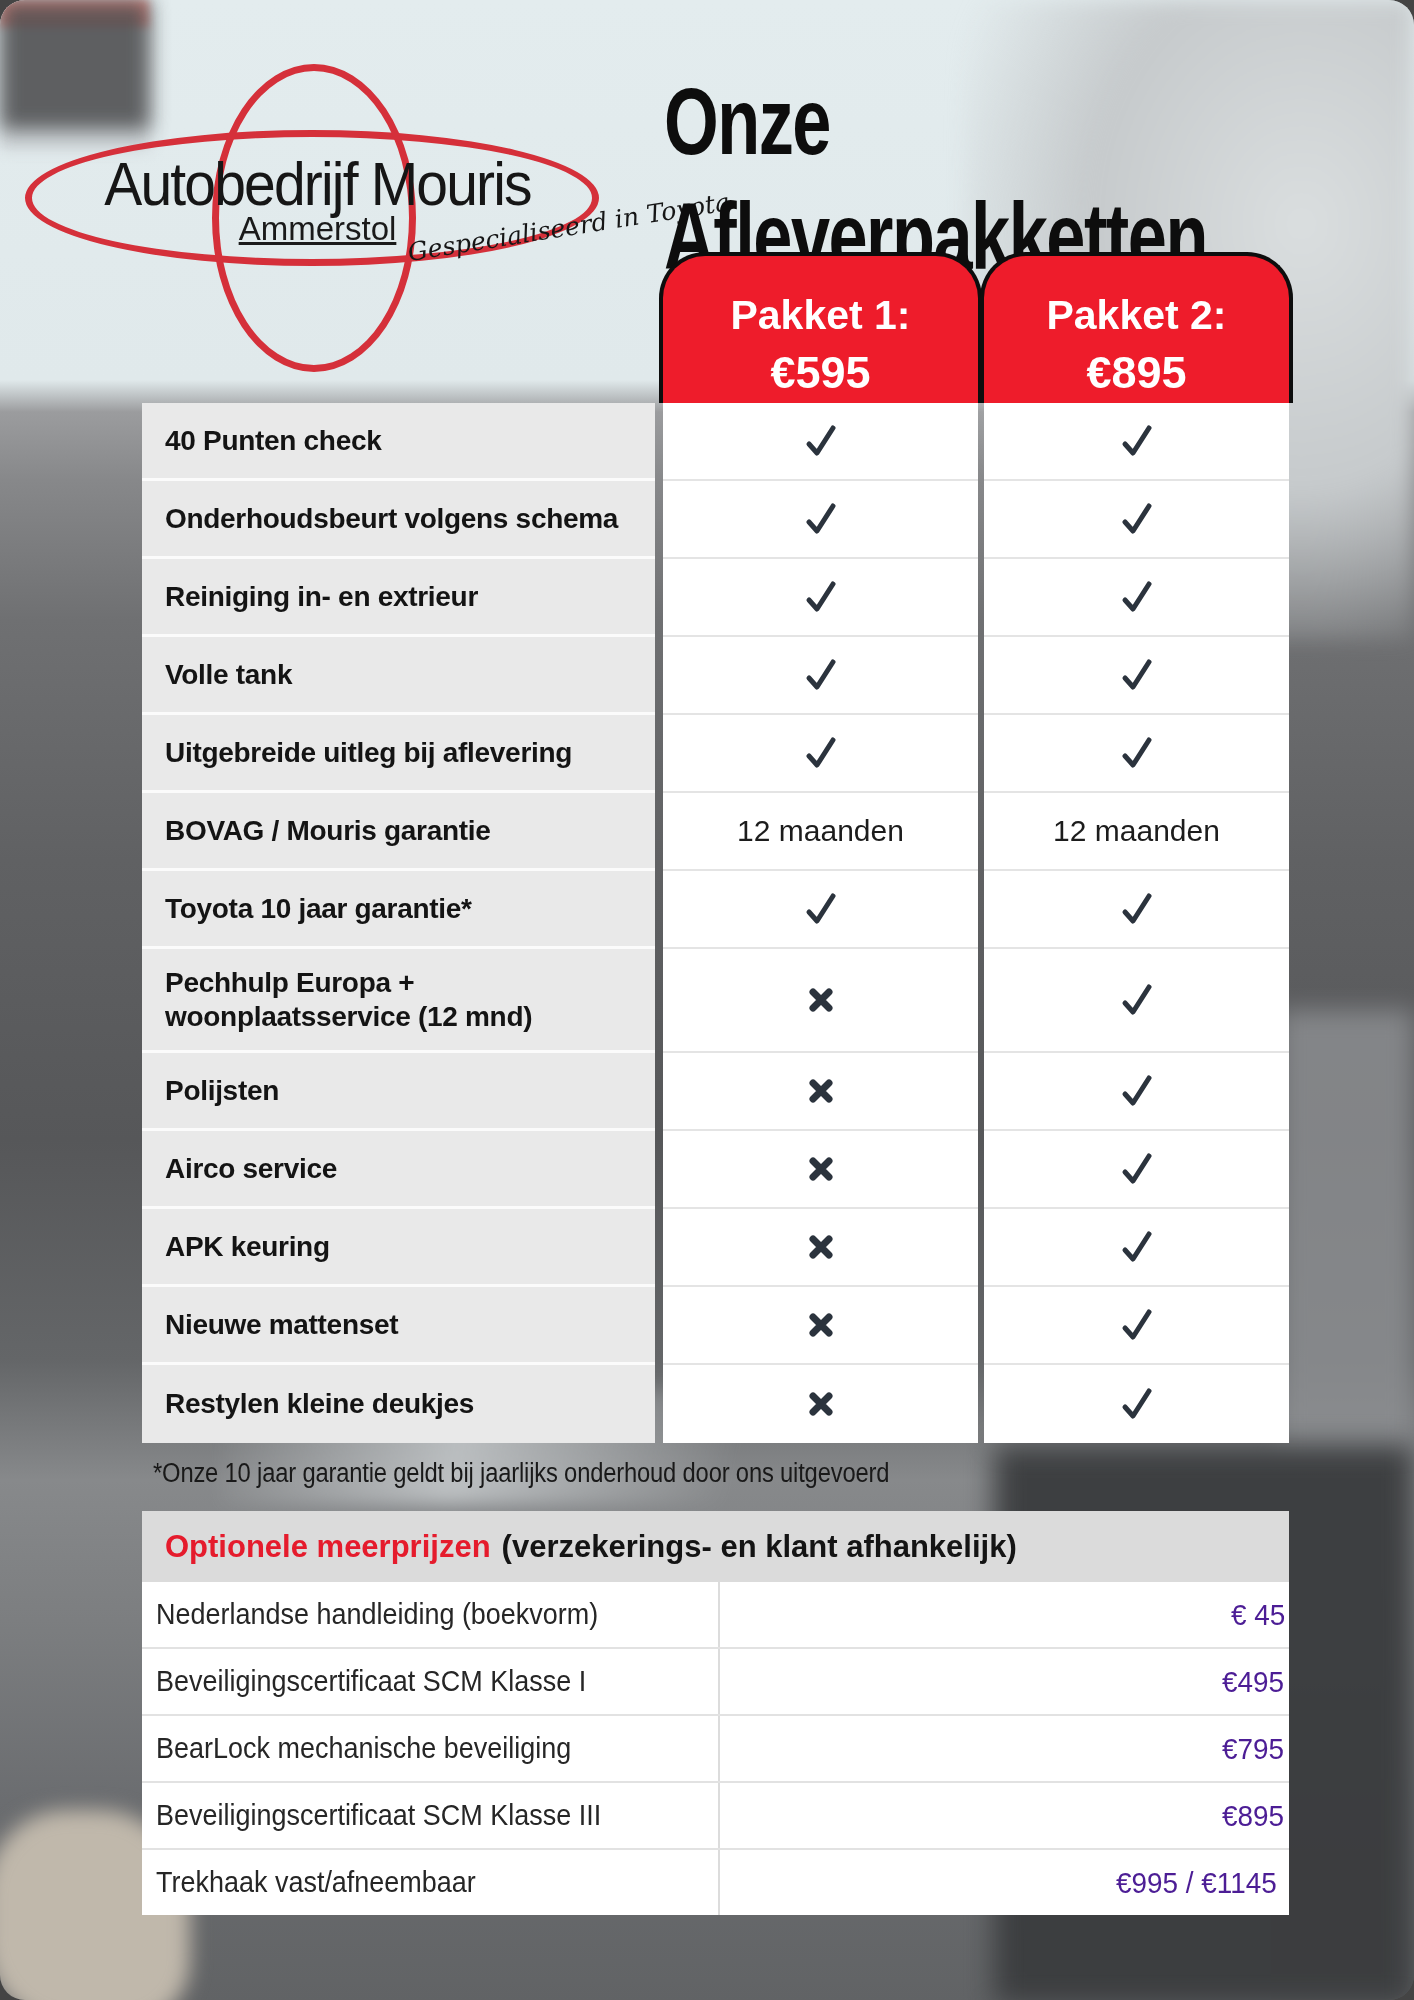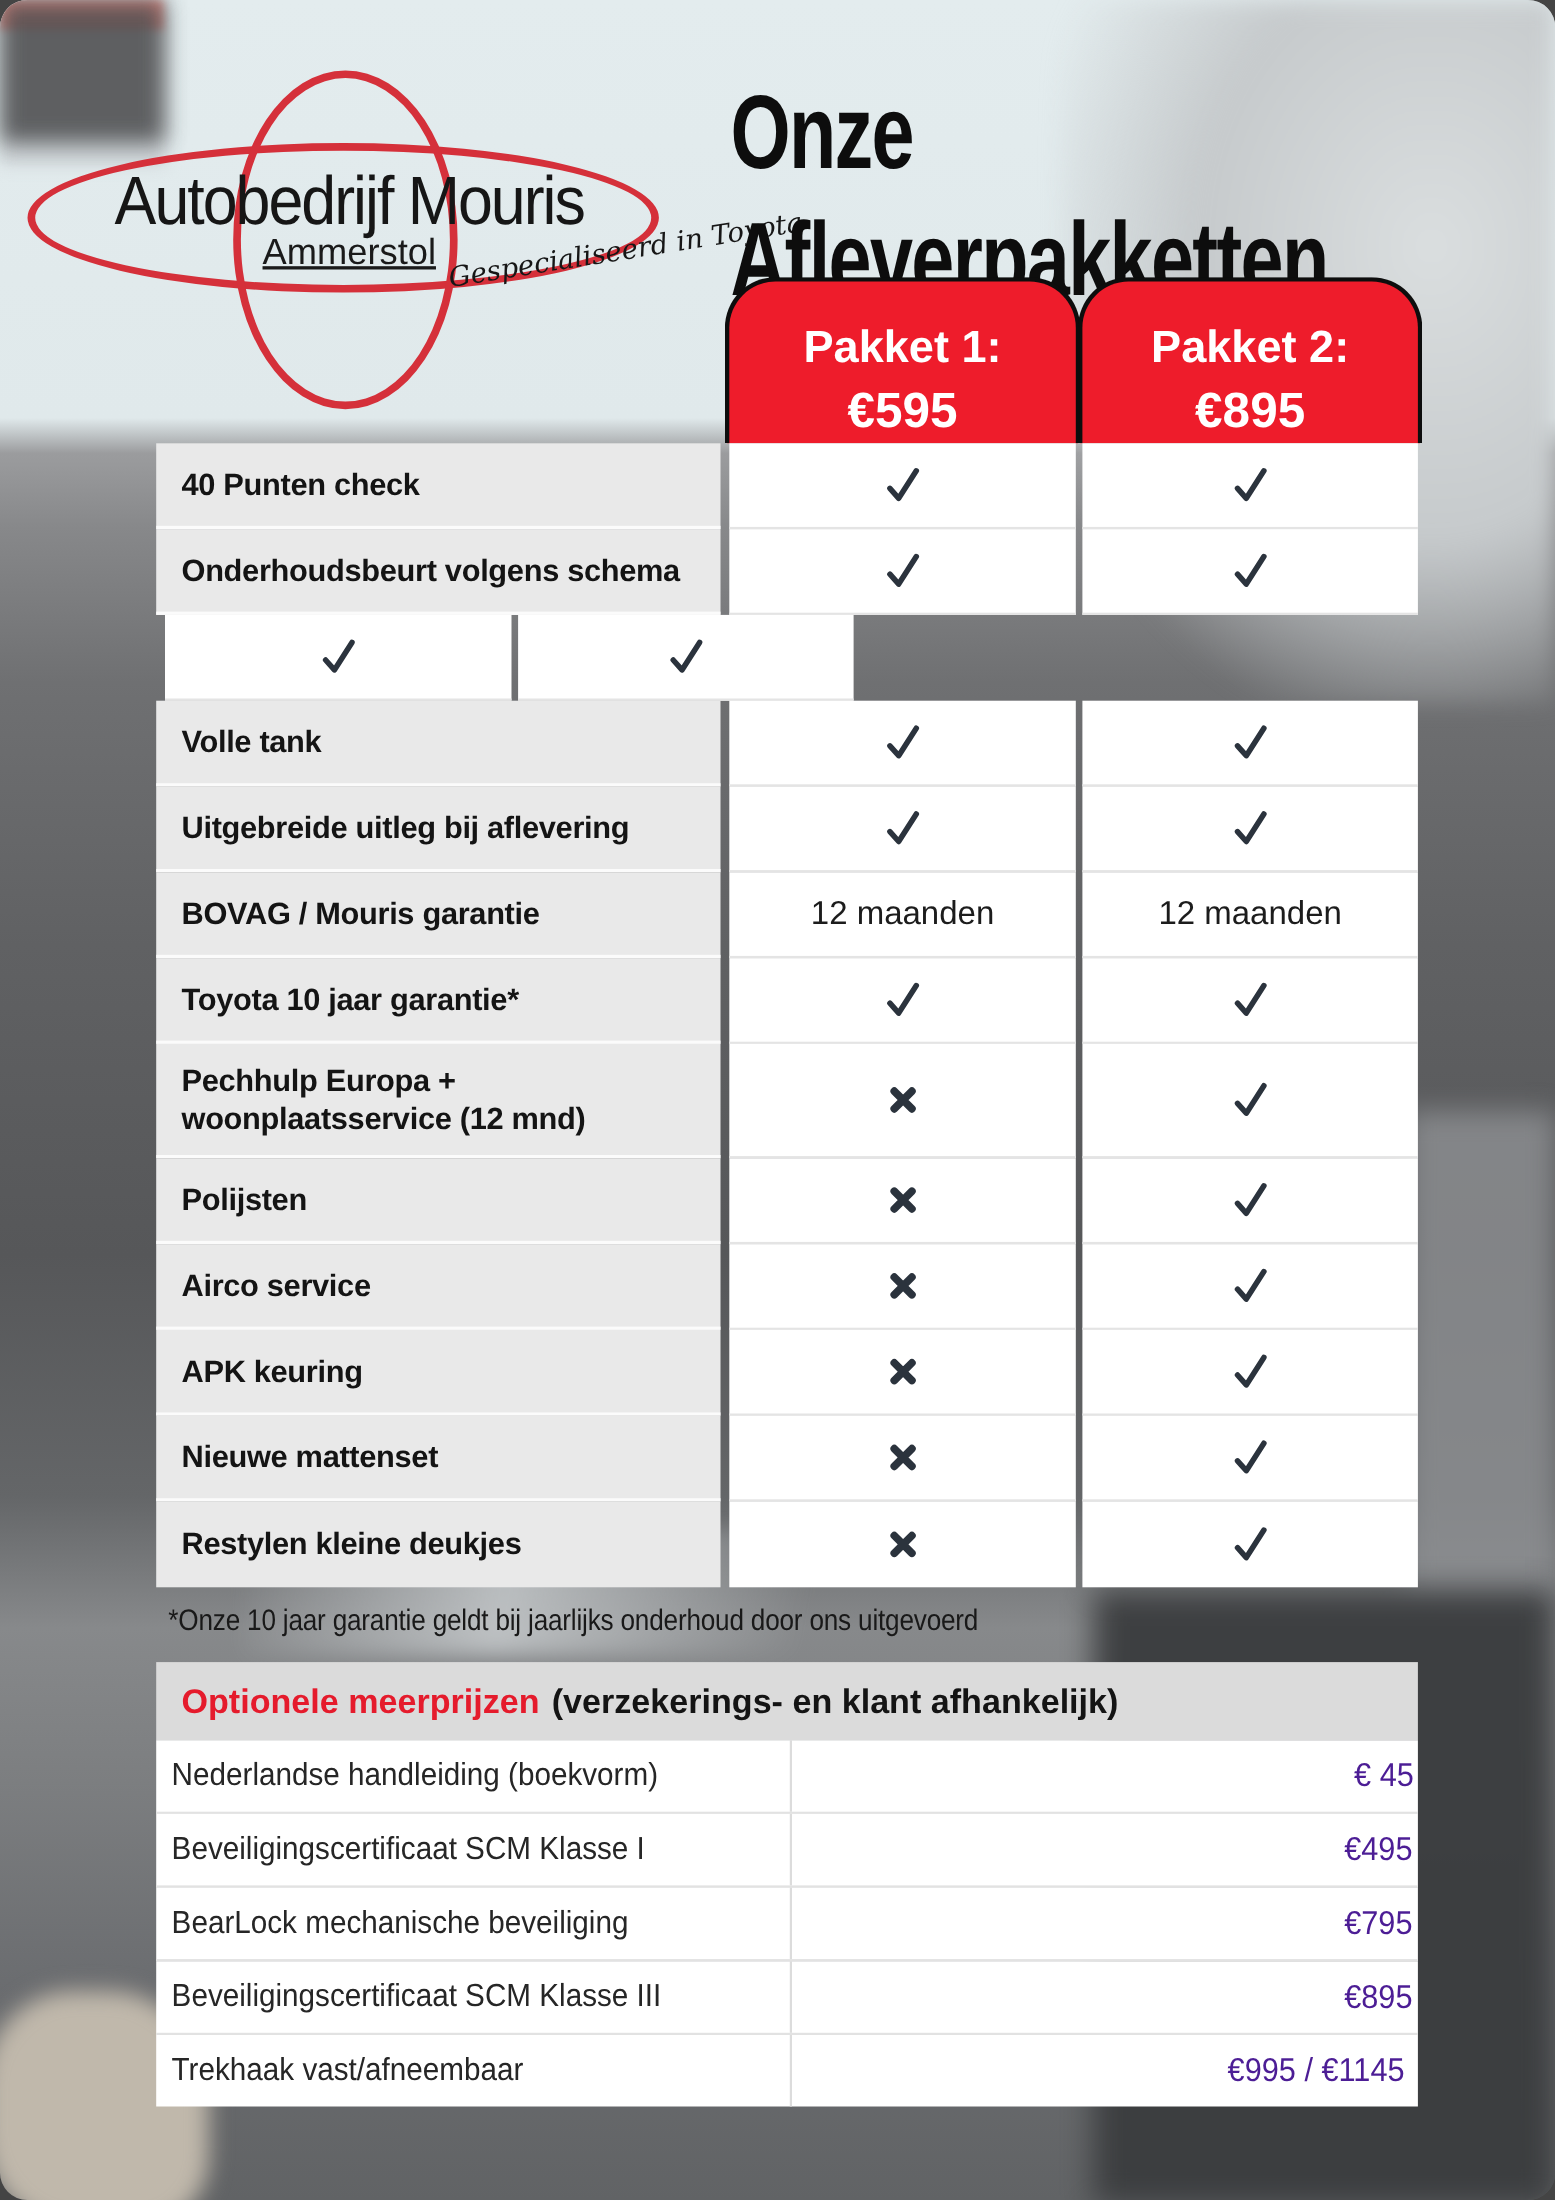--- a/index.html
+++ b/index.html
@@ -148,20 +148,23 @@
             <path d="M9 24 L17 33 L33 8" fill="none" stroke="#2b333d" stroke-width="5" stroke-linecap="round" stroke-linejoin="round"></path>
           </svg>
         </div>
         <div class="val c2">
           <svg class="icon" width="42" height="42" viewBox="0 0 42 42">
             <path d="M9 24 L17 33 L33 8" fill="none" stroke="#2b333d" stroke-width="5" stroke-linecap="round" stroke-linejoin="round"></path>
           </svg>
         </div>
       </div>
       <div class="crow">
+        <div class="lab">
+          <span>Reiniging in- en extrieur</span>
+        </div>
         <div class="val c1">
           <svg class="icon" width="42" height="42" viewBox="0 0 42 42">
             <path d="M9 24 L17 33 L33 8" fill="none" stroke="#2b333d" stroke-width="5" stroke-linecap="round" stroke-linejoin="round"></path>
           </svg>
         </div>
         <div class="val c2">
           <svg class="icon" width="42" height="42" viewBox="0 0 42 42">
             <path d="M9 24 L17 33 L33 8" fill="none" stroke="#2b333d" stroke-width="5" stroke-linecap="round" stroke-linejoin="round"></path>
           </svg>
         </div>

